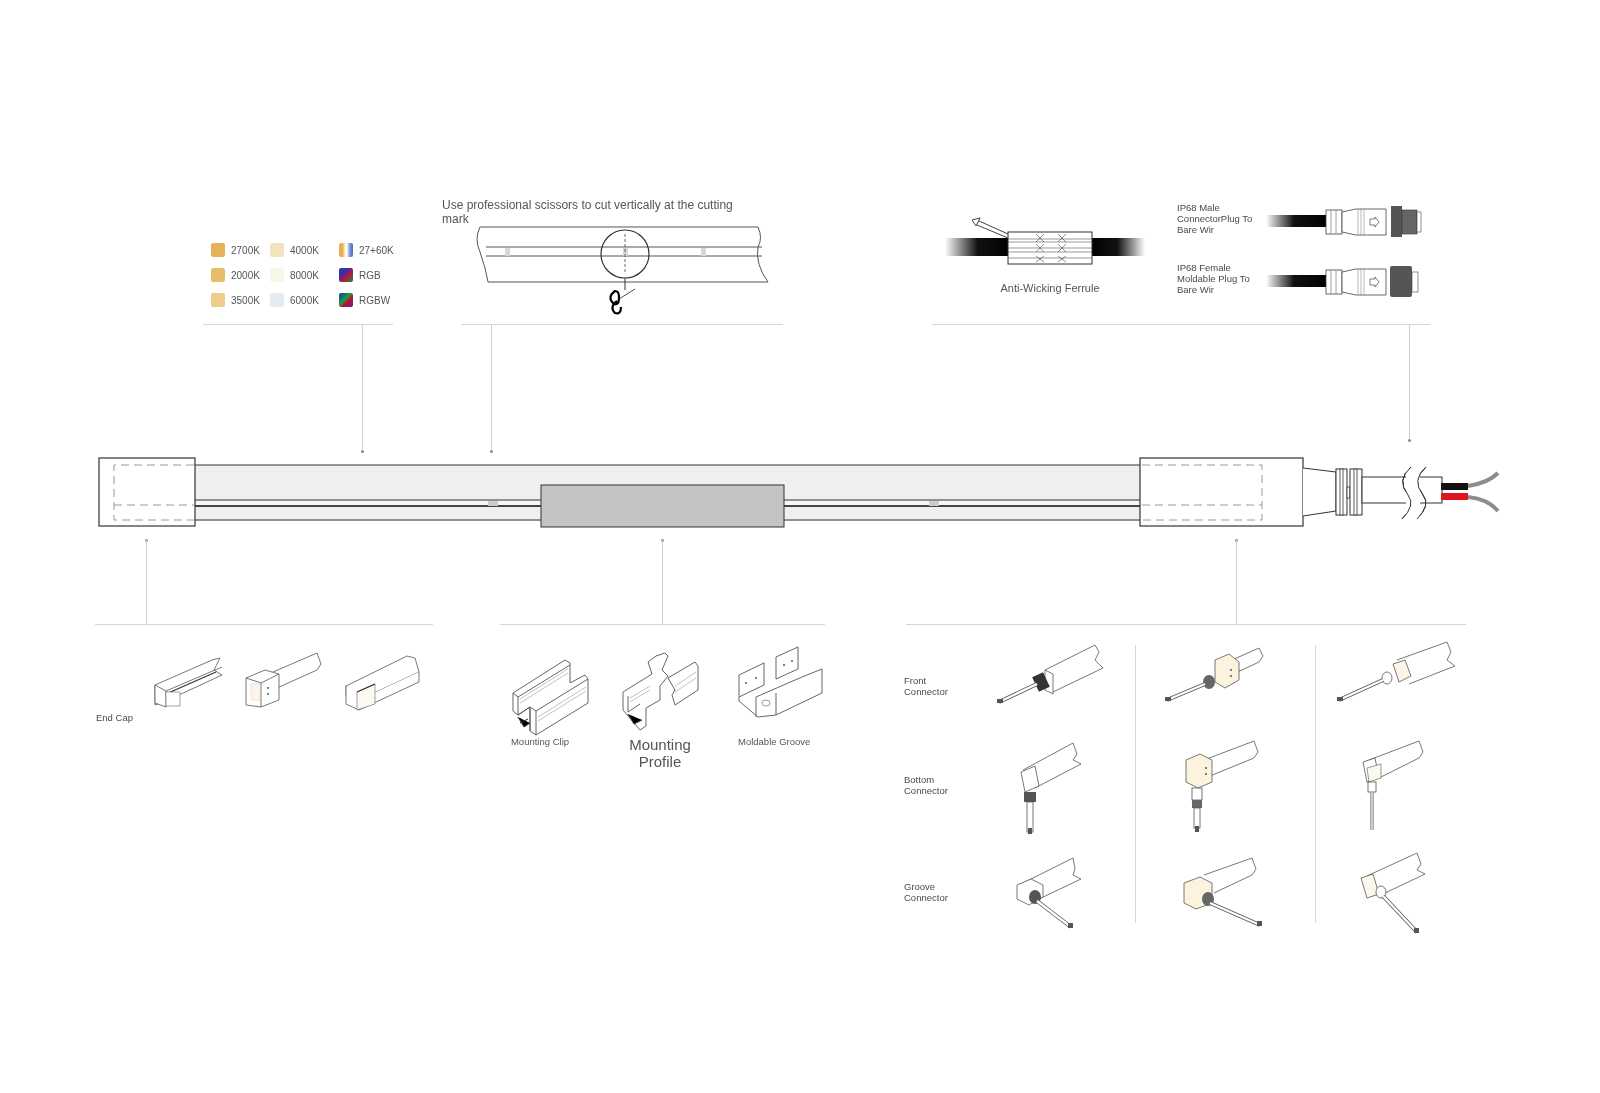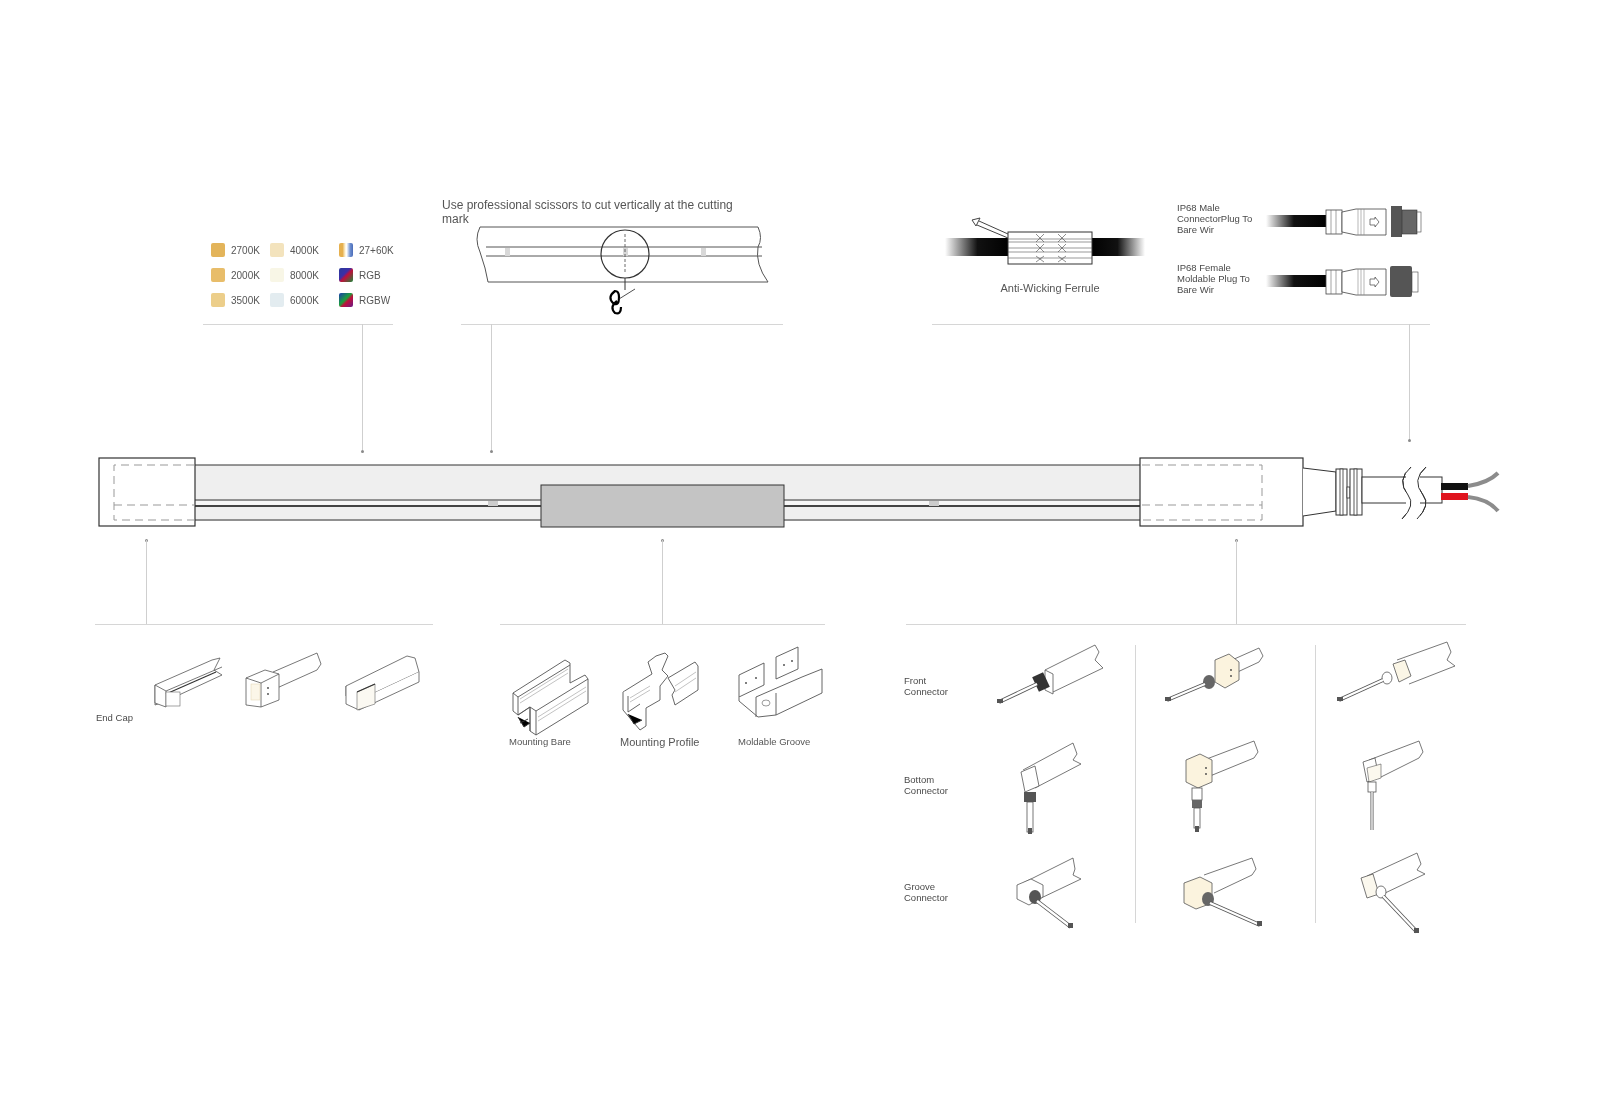--- a/index.html
+++ b/index.html
@@ -209,30 +209,30 @@
   <path d="M14 40 L32 32 L32 52 L14 58 Z" fill="#fbf9f2" stroke="#666" stroke-width="0.6"></path>
   <line x1="14" y1="40" x2="32" y2="32" stroke="#333" stroke-width="1.1"></line>
 </svg>
 
 <svg width="90" height="80" style="left:510px;top:655px">
   <path d="M3 38 L55 5 L60 8 L60 28 L75 20 L78 24 L78 48 L26 80 L20 76 L20 52 L8 60 L3 56 Z" fill="#fff" stroke="#555" stroke-width="0.9"></path>
   <path d="M3 38 L8 42 L60 10 M8 42 L8 60 M20 52 L20 76 M8 60 L20 52 M26 56 L78 24 M26 56 L26 80 M20 52 L26 56" fill="none" stroke="#555" stroke-width="0.9"></path>
   <path d="M10 44 L58 14 M10 48 L58 18 M28 62 L76 32 M28 66 L76 36" stroke="#999" stroke-width="0.6"></path>
   <path d="M8 62 L14 72 L20 68 M10 68 L18 64" stroke="#333" stroke-width="1"></path>
 </svg>
-<div class="abs" style="left:505px;top:736px;width:70px;text-align:center;font-size:9.5px;color:#555">Mounting Bare</div>
+<div class="abs" style="left:505px;top:736px;width:70px;text-align:center;font-size:9.5px;color:#555">Mounting Clip</div>
 
 <svg width="90" height="80" style="left:620px;top:650px">
   <path d="M3 42 L32 24 L28 12 L36 6 L45 3 L48 6 L42 20 L48 26 L40 36" fill="#fff" stroke="#555" stroke-width="0.9"></path>
   <path d="M3 42 L3 60 L20 80 L26 76 L26 58 L40 50 L40 36 M8 46 L8 62 L20 54" fill="#fff" stroke="#555" stroke-width="0.9"></path>
   <path d="M48 28 L75 12 L78 16 L78 40 L55 55 L52 45 L55 40 L48 28" fill="#fff" stroke="#555" stroke-width="0.9"></path>
   <path d="M10 48 L30 36 M10 52 L30 40 M55 36 L76 22 M55 42 L76 28" stroke="#999" stroke-width="0.6"></path>
   <path d="M8 64 L14 74 L22 70" stroke="#333" stroke-width="1"></path>
 </svg>
-<div class="abs" style="left:620px;top:736px;width:80px;font-size:11px;color:#555">Mounting Profile</div>
+<div class="abs" style="left:620px;top:736px;width:80px;text-align:center;font-size:15px;color:#555">Mounting Profile</div>
 
 <svg width="90" height="80" style="left:736px;top:645px">
   <path d="M3 30 L28 18 L28 40 L3 52 Z" fill="#fff" stroke="#555" stroke-width="0.9"></path>
   <path d="M40 12 L62 2 L62 24 L40 34 Z" fill="#fff" stroke="#555" stroke-width="0.9"></path>
   <path d="M20 52 L66 32 L86 24 L86 48 L40 70 L22 72 L3 56 L3 52" fill="#fff" stroke="#555" stroke-width="0.9"></path>
   <path d="M20 52 L20 72 M40 48 L40 70" fill="none" stroke="#555" stroke-width="0.9"></path>
   <circle cx="10" cy="38" r="1" fill="#555"></circle>
     <circle cx="20" cy="33" r="1" fill="#555"></circle>
   <circle cx="48" cy="20" r="1" fill="#555"></circle>
     <circle cx="56" cy="16" r="1" fill="#555"></circle>

